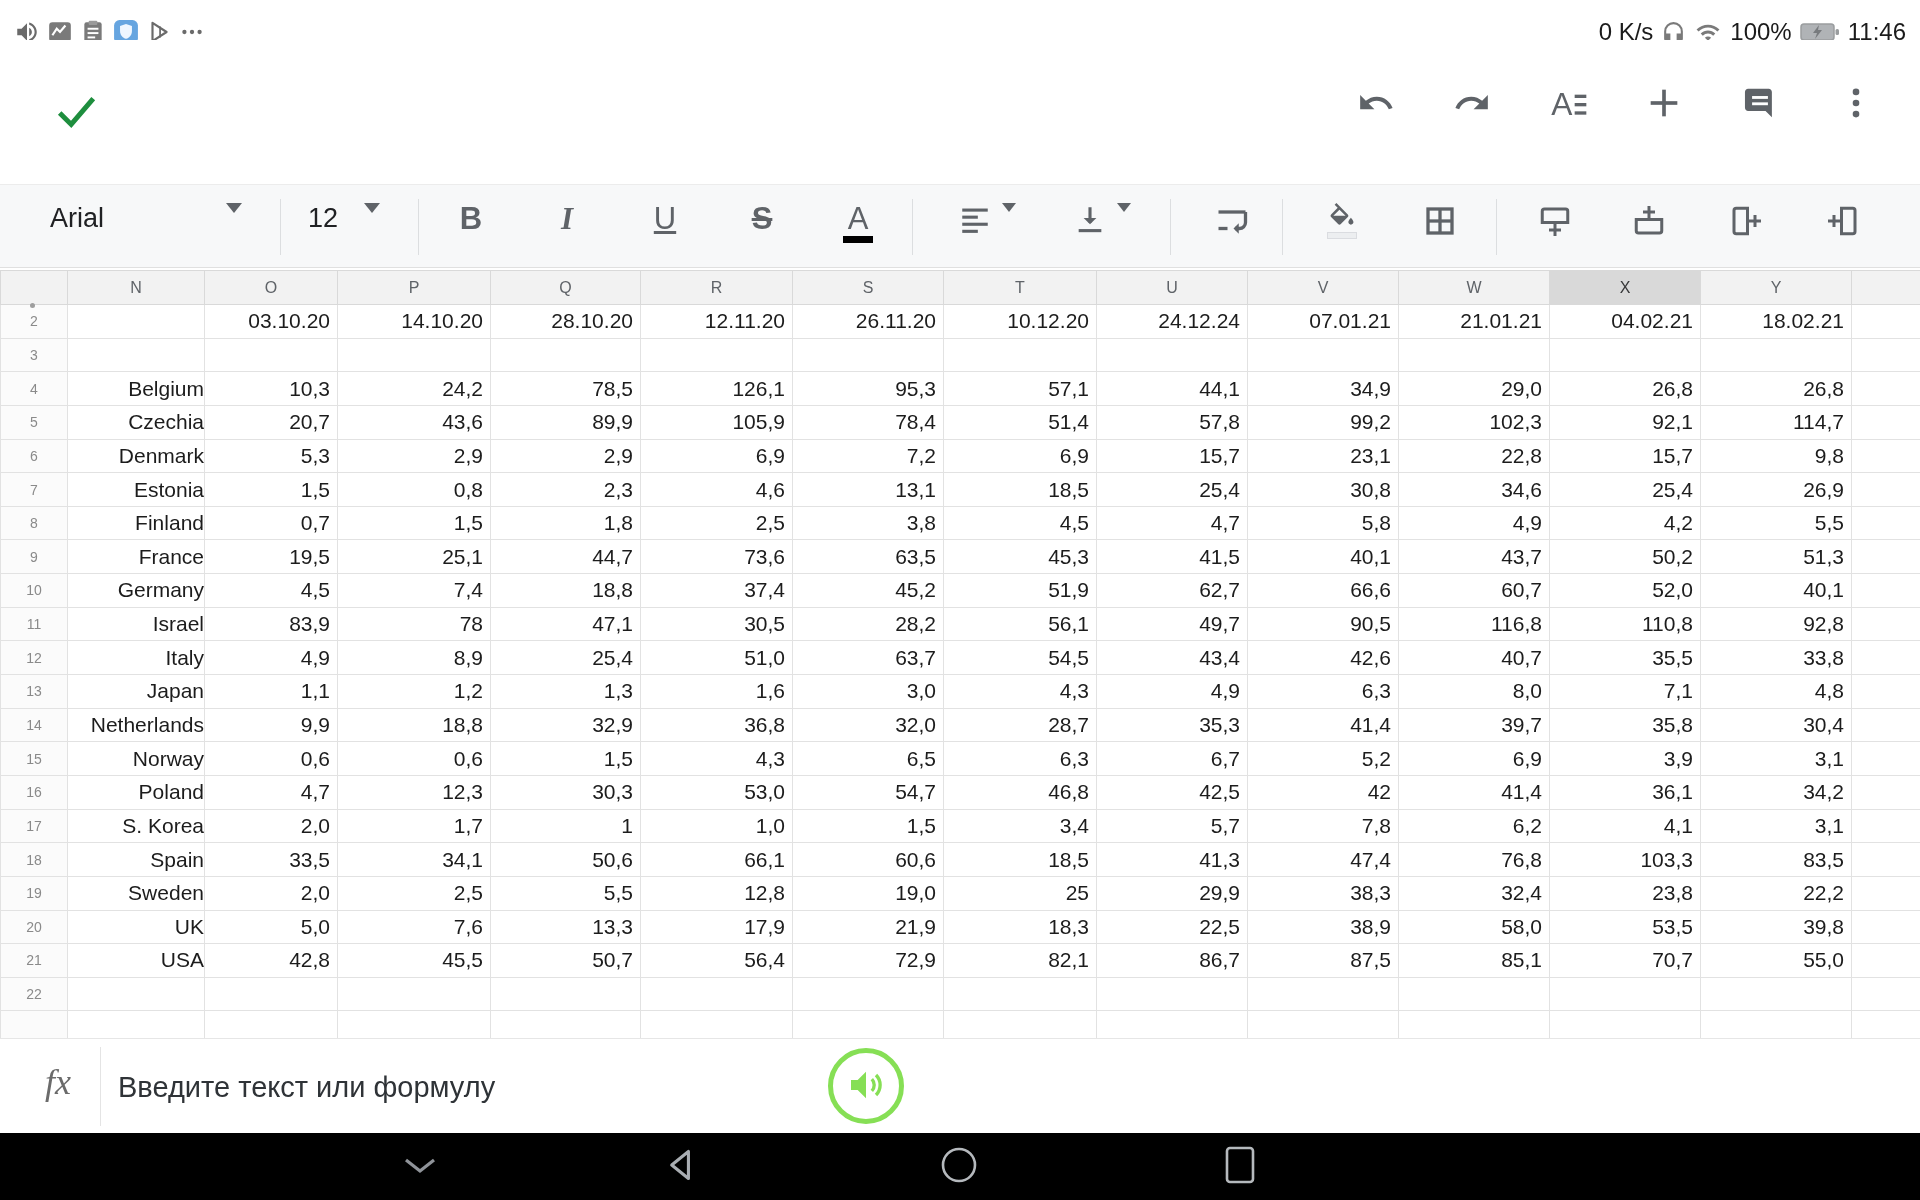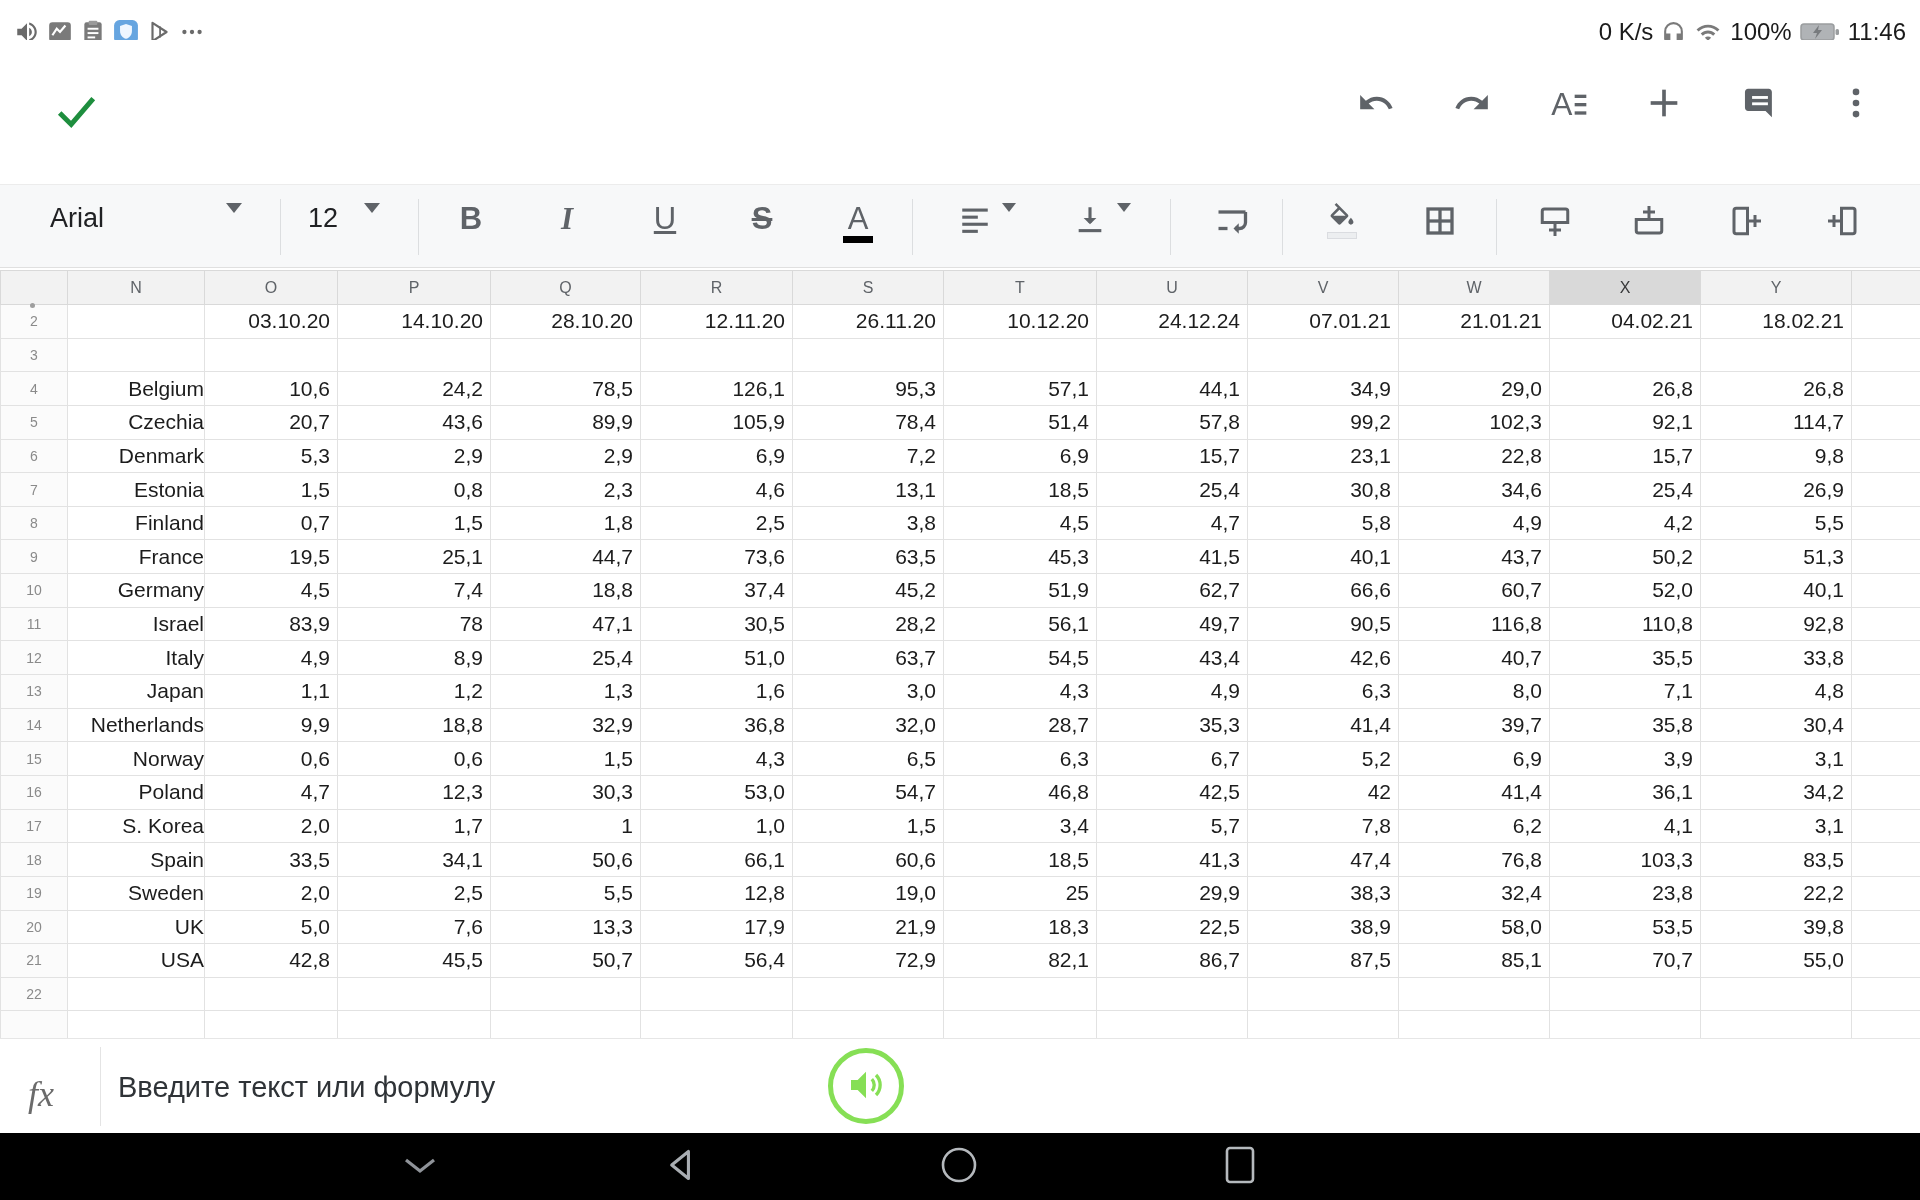--- a/index.html
+++ b/index.html
@@ -45,21 +45,21 @@
   thead th{height:34px;background:#f2f2f2;border-color:#d9d9d9;color:#5f6368;font-size:16px;font-weight:400;text-align:center;padding:0;}
   thead th.sel{background:#d9d9d9;color:#37383a;}
   tbody td{height:33.65px;font-size:21px;color:#1c1c1c;text-align:right;}
   td.gut{background:#fbfbfb;color:#8a8a8a;font-size:14px;text-align:center;padding:0;}
   th.corner{background:#f2f2f2;}
   td.cn{text-align:right;padding:0 0 0 6px;}
   .hidden-dot{position:absolute;left:30px;top:33px;width:5px;height:5px;border-radius:50%;background:#9e9e9e;}
 
   
   .formula-bar{position:absolute;top:1038px;left:0;width:1920px;height:95px;background:#fff;border-top:1px solid #e6e6e6;box-sizing:border-box;}
-  .fx{position:absolute;left:28px;top:22px;width:60px;text-align:left;font-family:"Liberation Serif",serif;font-style:italic;font-size:36px;color:#6b6b6b;margin-top:12px;}
+  .fx{position:absolute;left:28px;top:22px;width:60px;text-align:center;font-family:"Liberation Serif",serif;font-style:italic;font-size:36px;color:#6b6b6b;}
   .fdiv{position:absolute;left:100px;top:8px;height:79px;width:1px;background:#e4e4e4;}
   .fx-input{position:absolute;left:116px;top:24px;width:620px;height:46px;border:none;outline:none;font-size:29px;font-family:"Liberation Sans",sans-serif;color:#4c1d95;background:transparent;}
   .fx-input::placeholder{color:#2f3337;opacity:1;}
   .tts-btn{position:absolute;left:828px;top:1048px;width:76px;height:76px;border-radius:50%;border:5px solid #86df55;background:#fff;display:flex;align-items:center;justify-content:center;box-sizing:border-box;padding:0;}
 
   
   .nav-bar{position:absolute;top:1133px;left:0;width:1920px;height:67px;background:#000;}
   .nbtn{position:absolute;top:0;width:80px;height:67px;display:flex;align-items:center;justify-content:center;background:none;border:none;padding:0;}
 </style>
 </head>
@@ -353,21 +353,21 @@
             <td class="cv"></td>
             <td class="cv"></td>
             <td class="cv"></td>
             <td class="cv"></td>
             <td class="cv"></td>
             <td class="cv"></td>
           </tr>
           <tr>
             <td class="gut">4</td>
             <td class="cn">Belgium</td>
-            <td class="cv">10,6</td>
+            <td class="cv">10,3</td>
             <td class="cv">24,2</td>
             <td class="cv">78,5</td>
             <td class="cv">126,1</td>
             <td class="cv">95,3</td>
             <td class="cv">57,1</td>
             <td class="cv">44,1</td>
             <td class="cv">34,9</td>
             <td class="cv">29,0</td>
             <td class="cv">26,8</td>
             <td class="cv">26,8</td>

